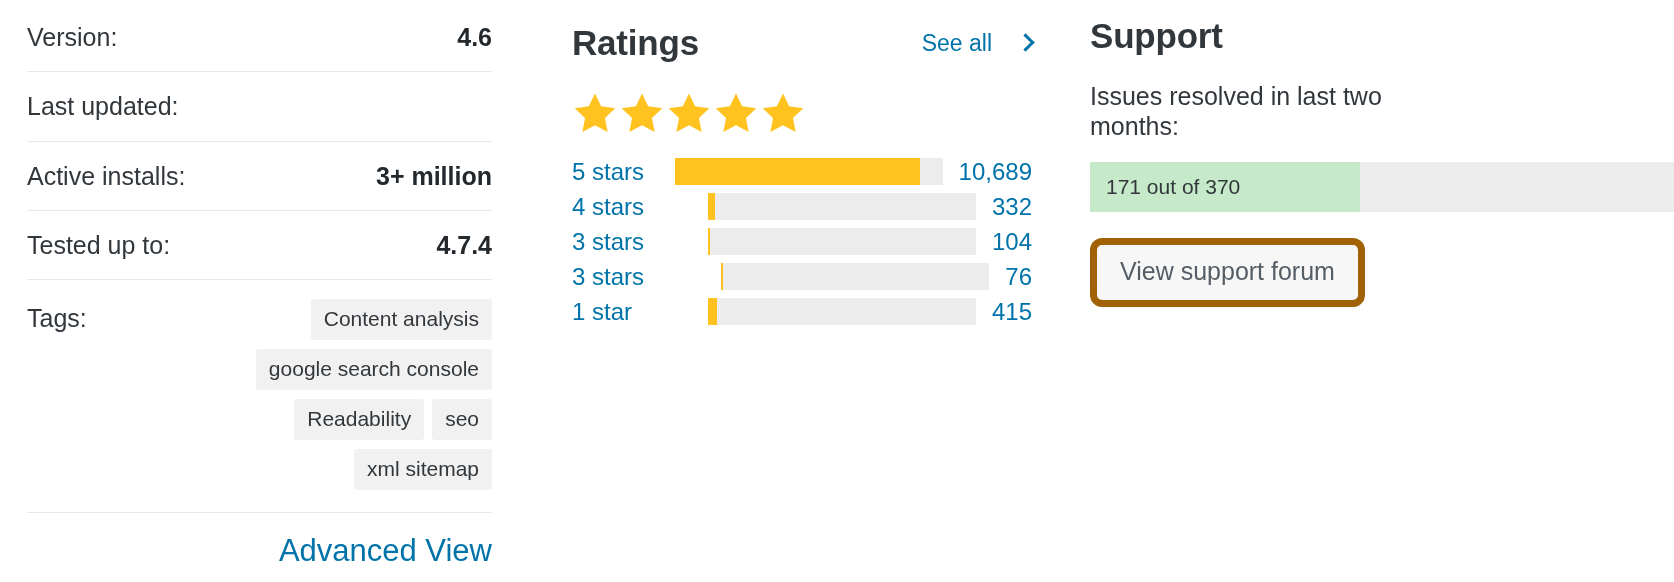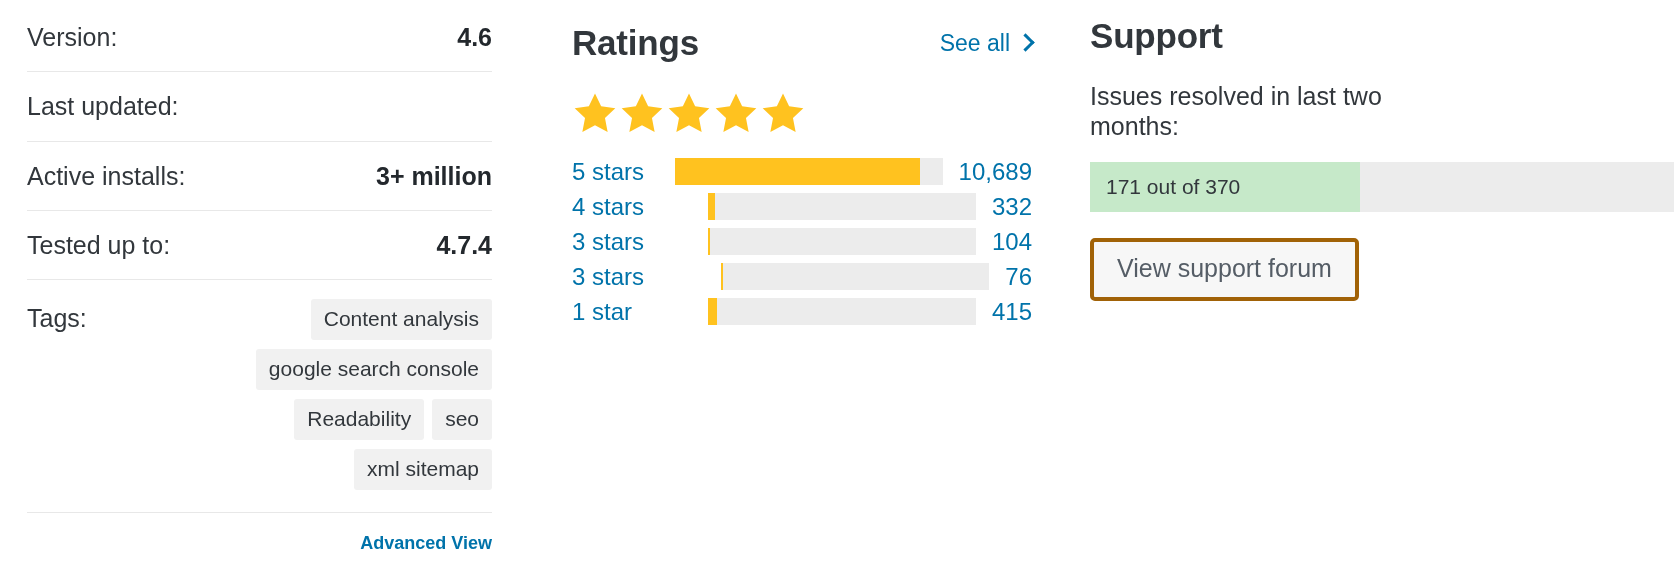--- a/index.html
+++ b/index.html
@@ -83,22 +83,22 @@
     white-space: nowrap;
   }
 
   .advanced-row {
     display: flex;
     justify-content: flex-end;
     padding-top: 20px;
   }
   .advanced-link {
     color: #0073aa;
-    font-size: 18px;
-    font-weight: 700;
+    font-size: 31px;
+    font-weight: 400;
     text-decoration: none;
     cursor: pointer;
   }
 
   
   .ratings-col {
     position: absolute;
     left: 572px;
     top: 0px;
     width: 460px;
@@ -113,21 +113,21 @@
     font-size: 35px;
     font-weight: 700;
     color: #32373c;
     margin: 0;
     line-height: 1.2;
     letter-spacing: -0.2px;
   }
   .see-all {
     display: inline-flex;
     align-items: center;
-    gap: 9px;
+    gap: 27px;
     color: #0073aa;
     font-size: 23px;
     text-decoration: none;
     cursor: pointer;
     position: relative;
     top: -4px;
   }
   .chev {
     display: inline-block;
     width: 10px;
@@ -230,22 +230,22 @@
     display: flex;
     align-items: center;
     font-size: 21px;
     color: #32373c;
     white-space: nowrap;
   }
   .support-btn {
     margin-top: 26px;
     display: inline-block;
     background: #f7f7f7;
-    border: 4px solid #a16207;
-    border-radius: 5px;
+    border: 7px solid #a16207;
+    border-radius: 12px;
     color: #555d66;
     font-size: 25px;
     font-family: inherit;
     padding: 11px 23px 14px 23px;
     cursor: pointer;
     line-height: 1.2;
   }
 </style>
 </head>
 <body>

